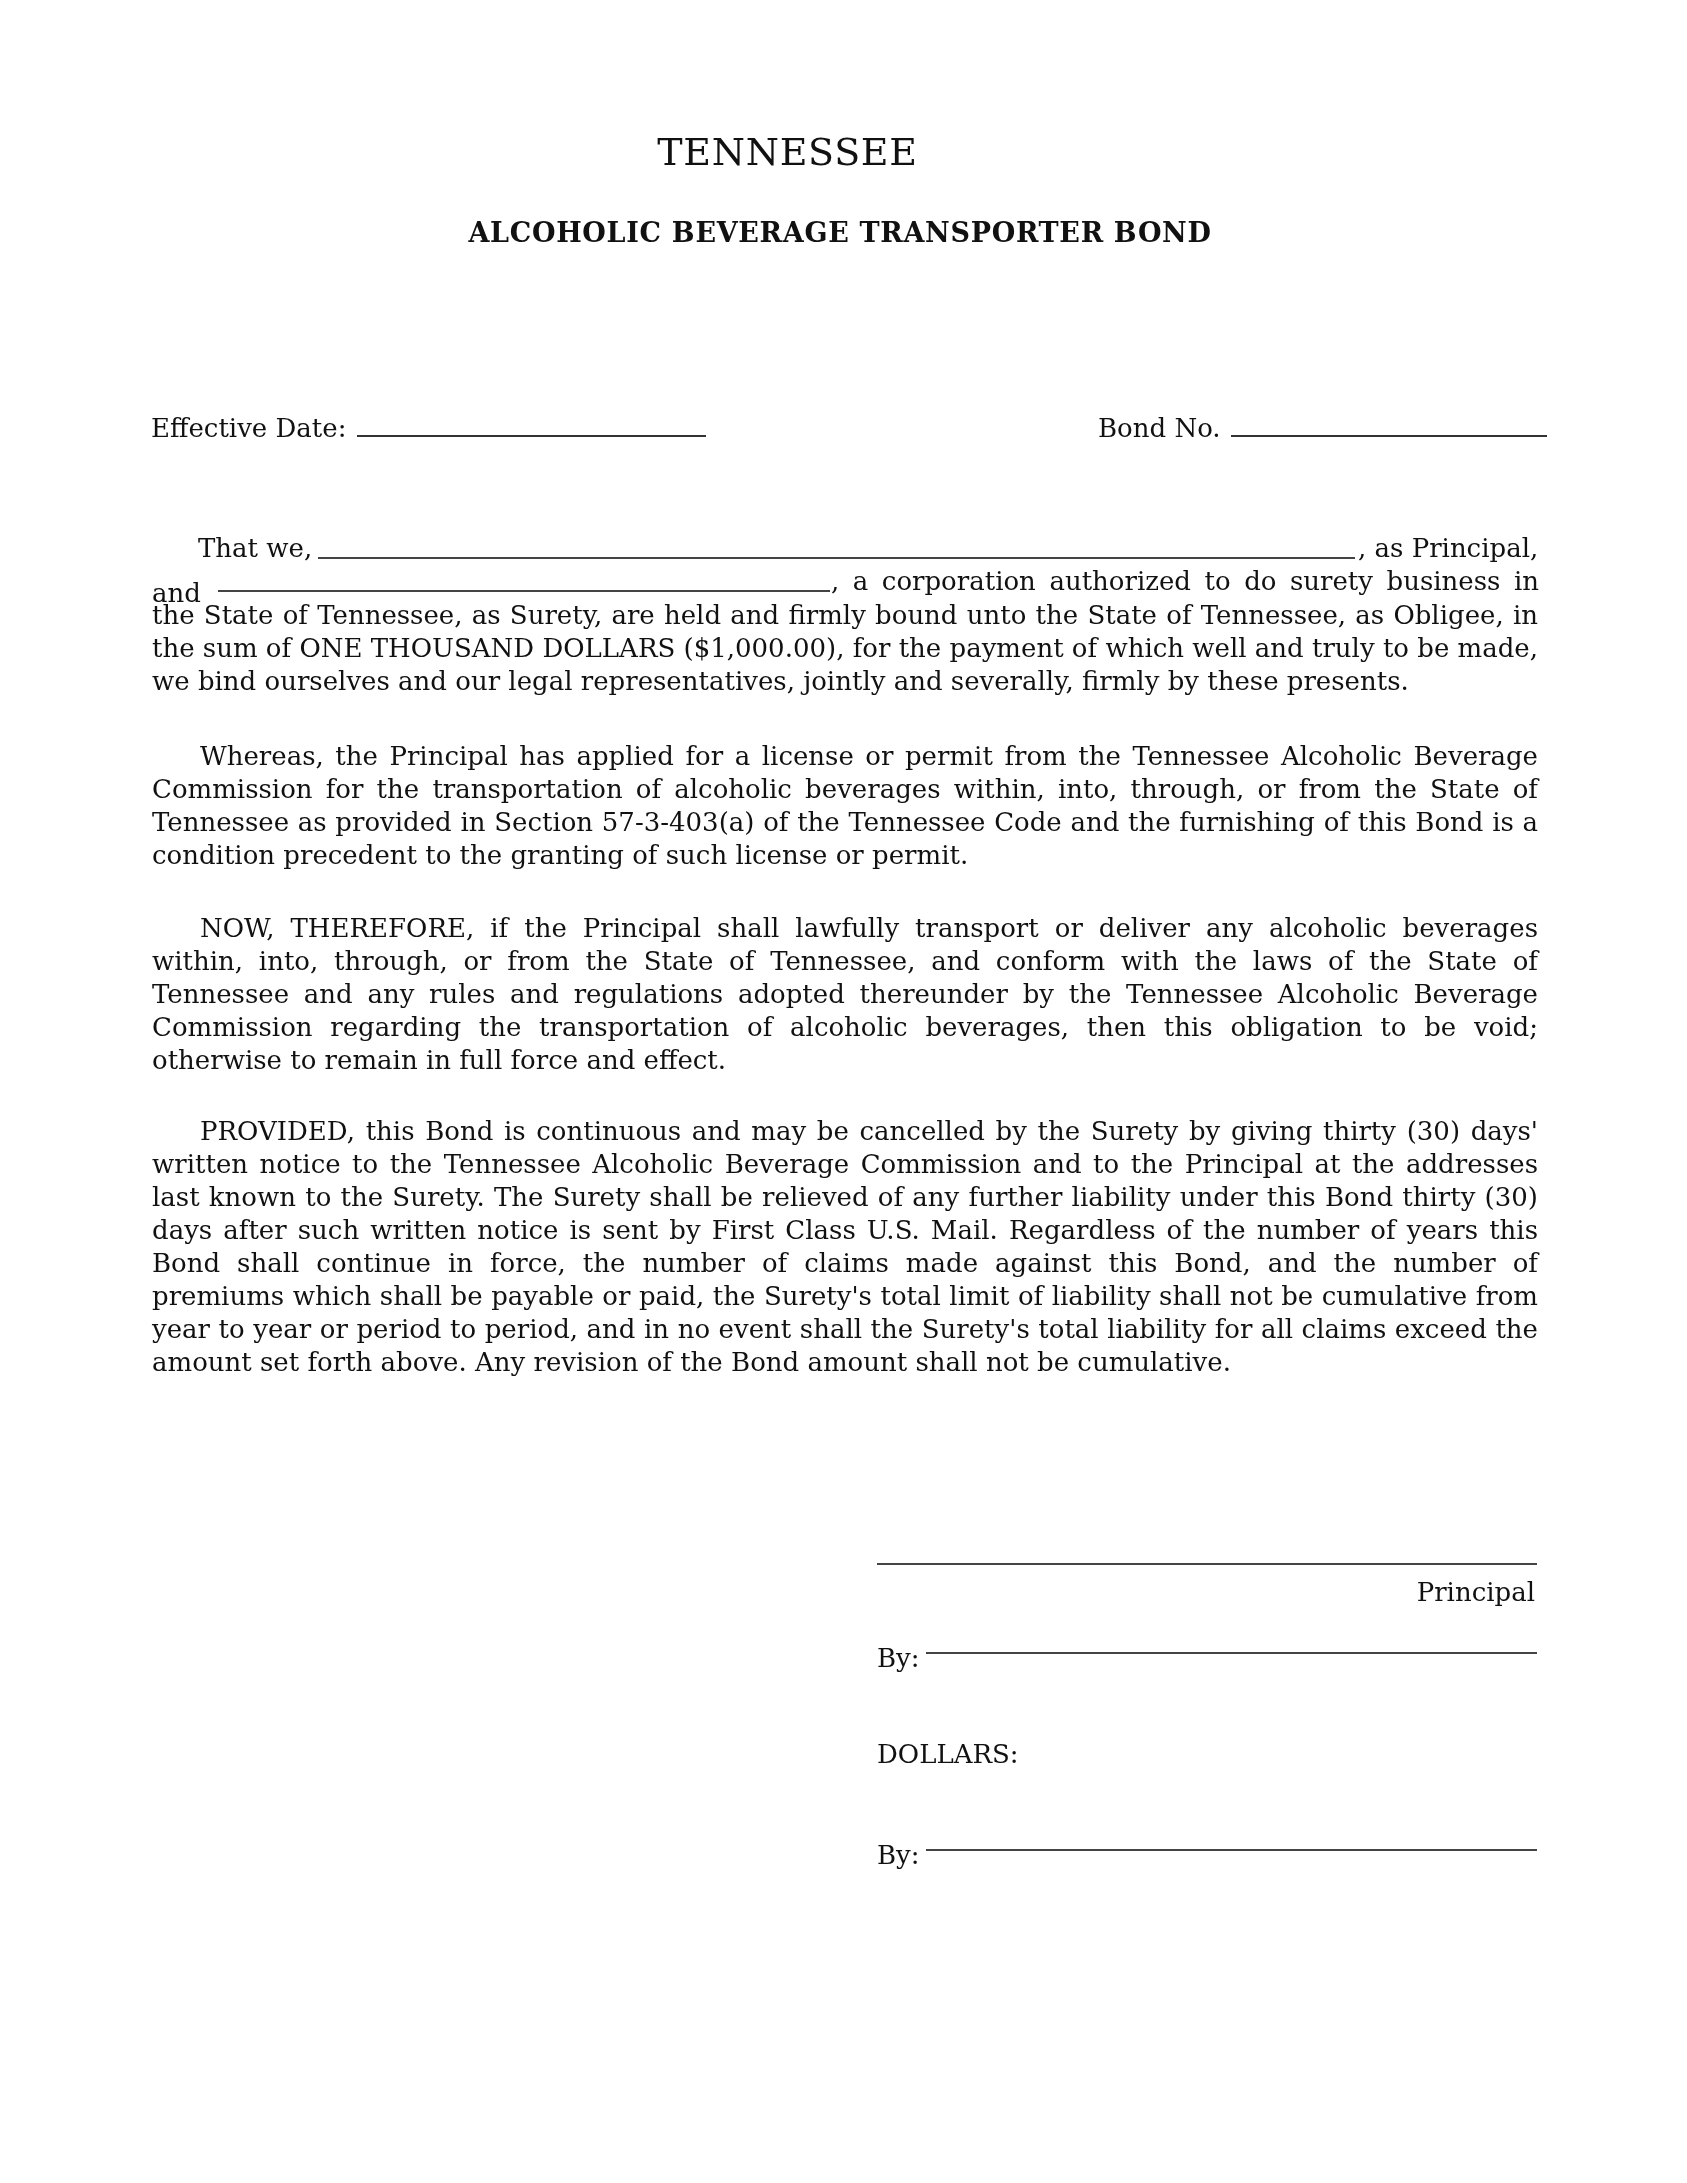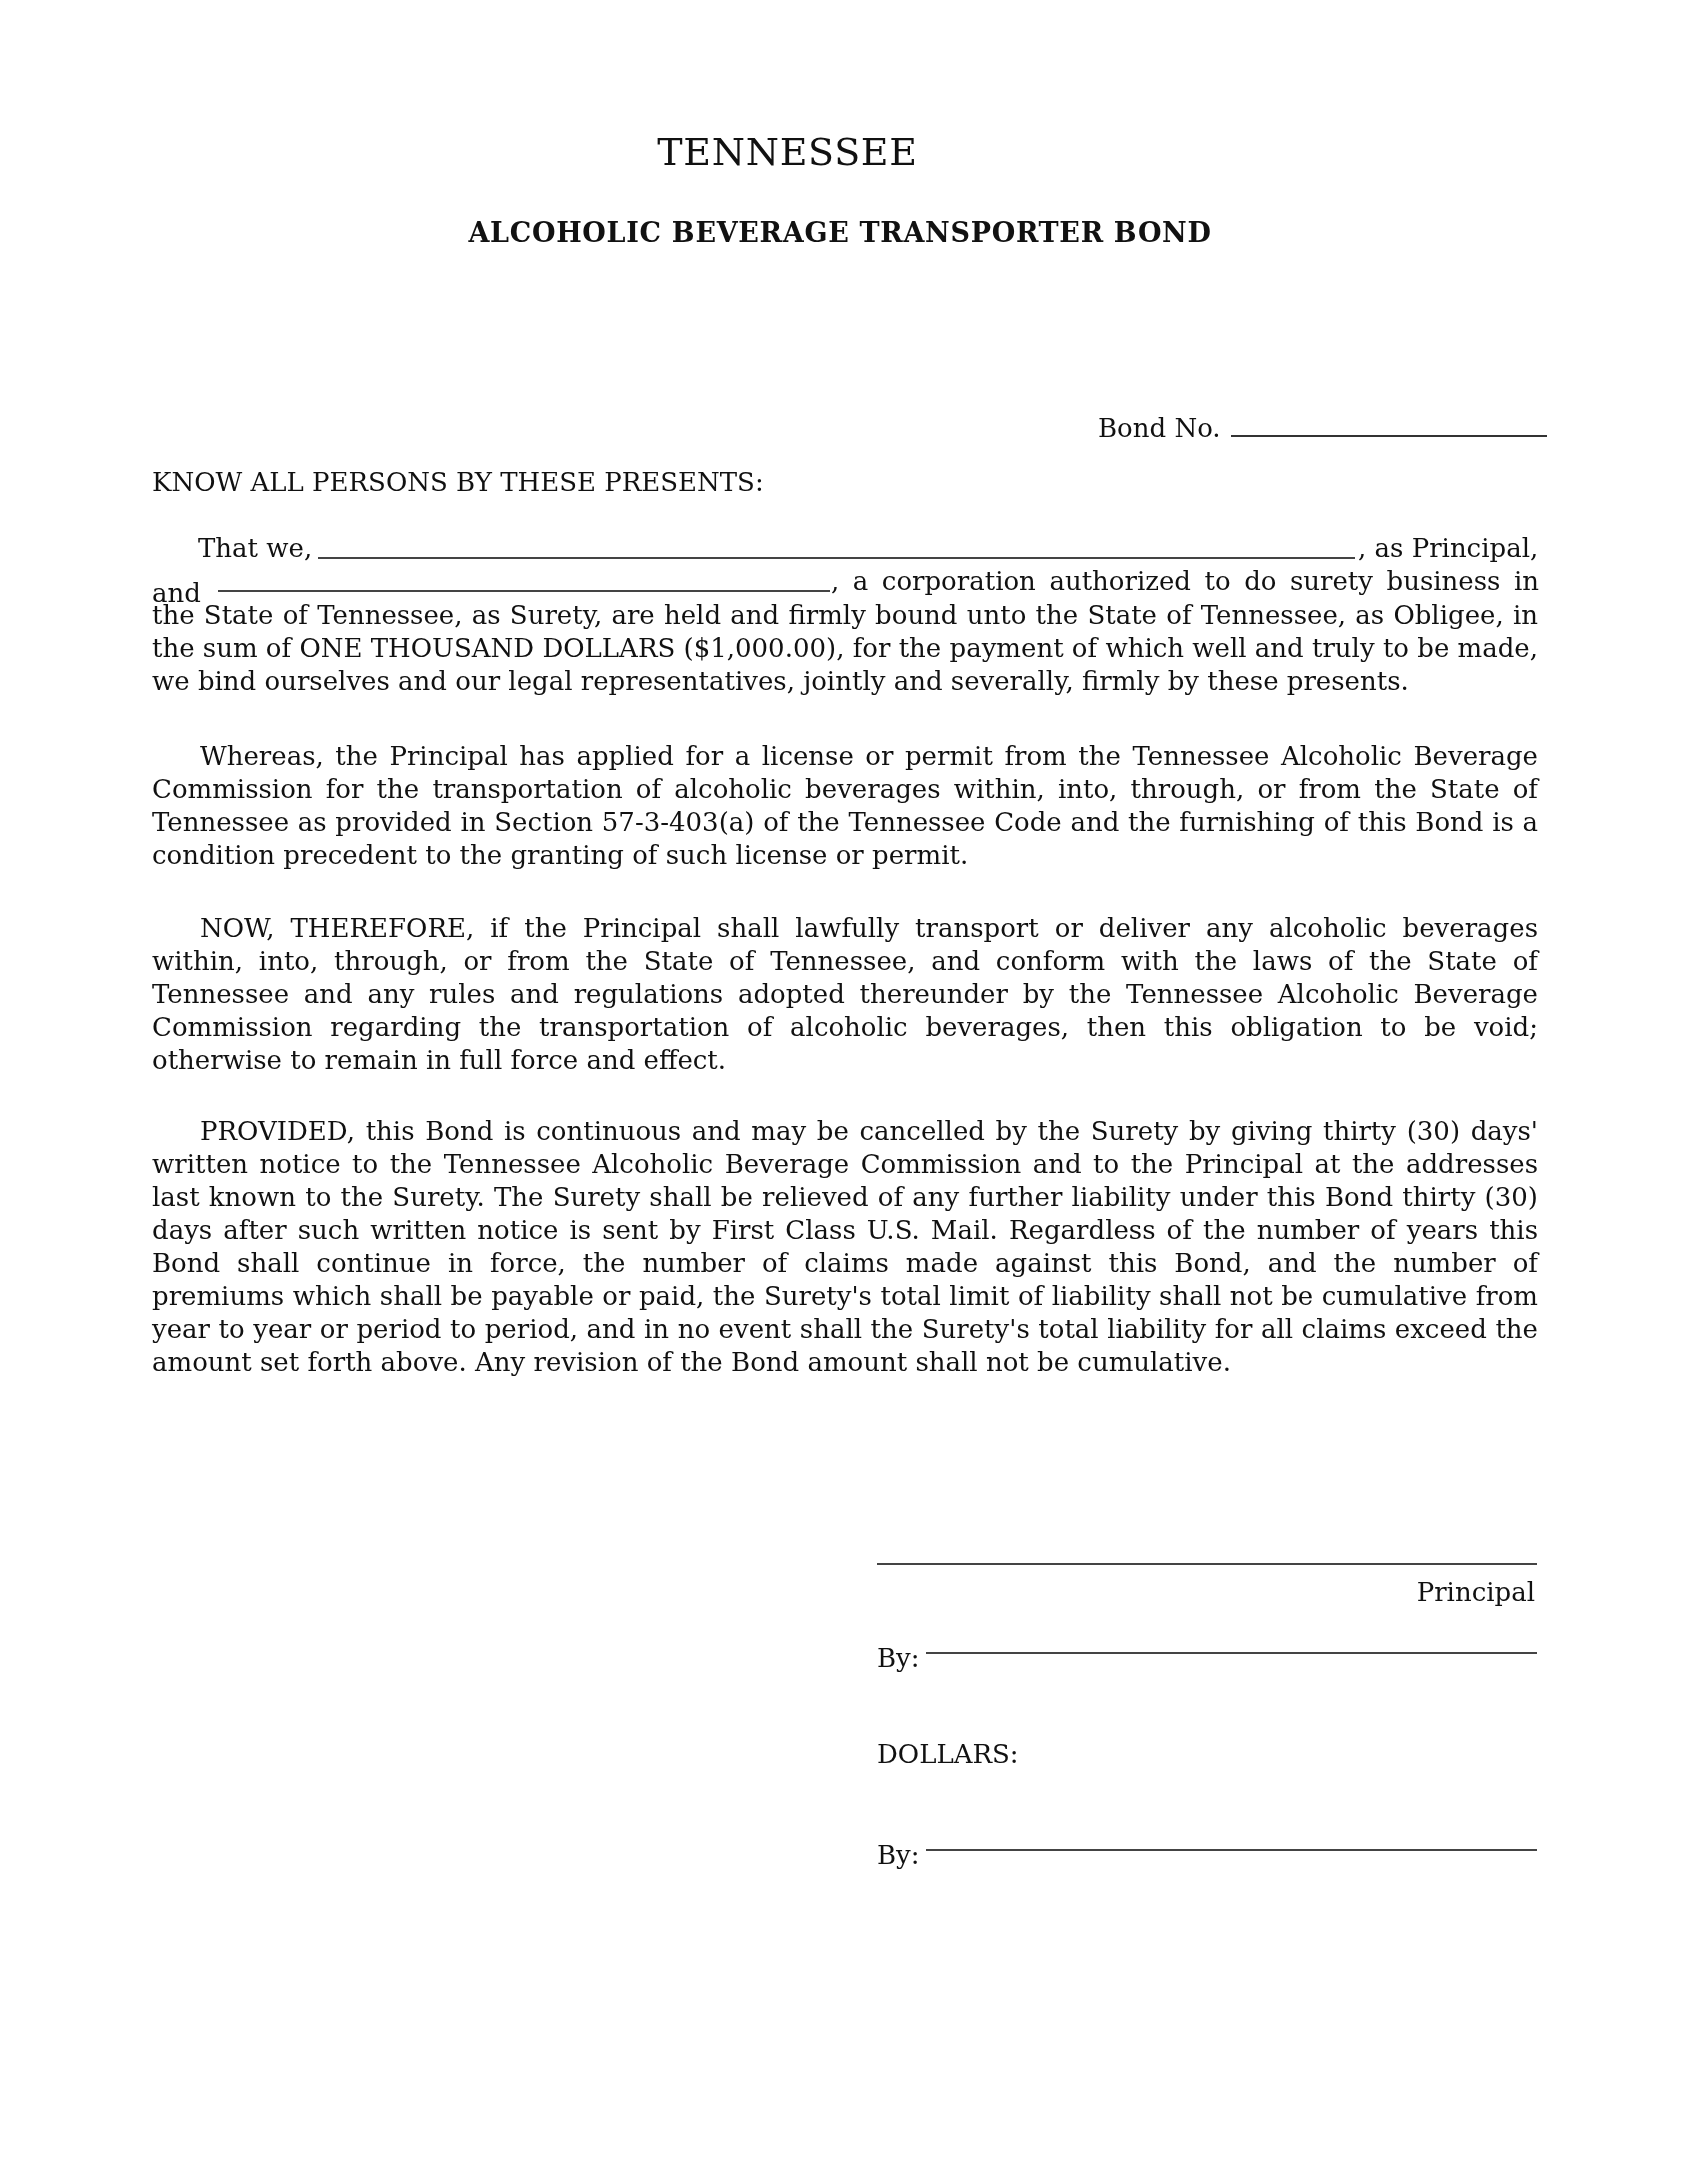--- a/index.html
+++ b/index.html
@@ -31,27 +31,30 @@
   .sig-label { position: absolute; font-size: 26px; white-space: nowrap; margin-top: 14px; }
 </style>
 </head>
 <body>
 
 <div class="page">
 
   <div class="title">TENNESSEE</div>
   <div class="subtitle">ALCOHOLIC BEVERAGE TRANSPORTER BOND</div>
 
+  <div class="line-abs" style="left:151px; top:413px;">
+    <span>Effective Date:</span>
+    <span class="blank" style="width:349px;"></span>
+  </div>
 
   <div class="line-abs" style="left:1098px; top:413px;">
     <span>Bond No.</span>
     <span class="blank" style="width:316px;"></span>
   </div>
 
-  <div class="line-abs" style="left:152px; top:467px;">KNOW ALL PERSONS BY THESE PRESENTS:</div>
 
   <div class="line-abs" style="left:198px; top:533px;">That we,</div>
   <div class="sig-line" style="left:318px; top:557px; width:1037px;"></div>
   <div class="line-abs" style="left:1358px; top:533px;">, as Principal,</div>
 
   <div class="line-abs" style="left:152px; top:578px;">and</div>
   <div class="sig-line" style="left:218px; top:590px; width:612px;"></div>
   <div class="line-abs" style="left:831px; top:566px; width:708px; text-align:justify; text-align-last:justify;">, a corporation authorized to do surety business in</div>
 
   <div class="body-text" style="top:599px;">

